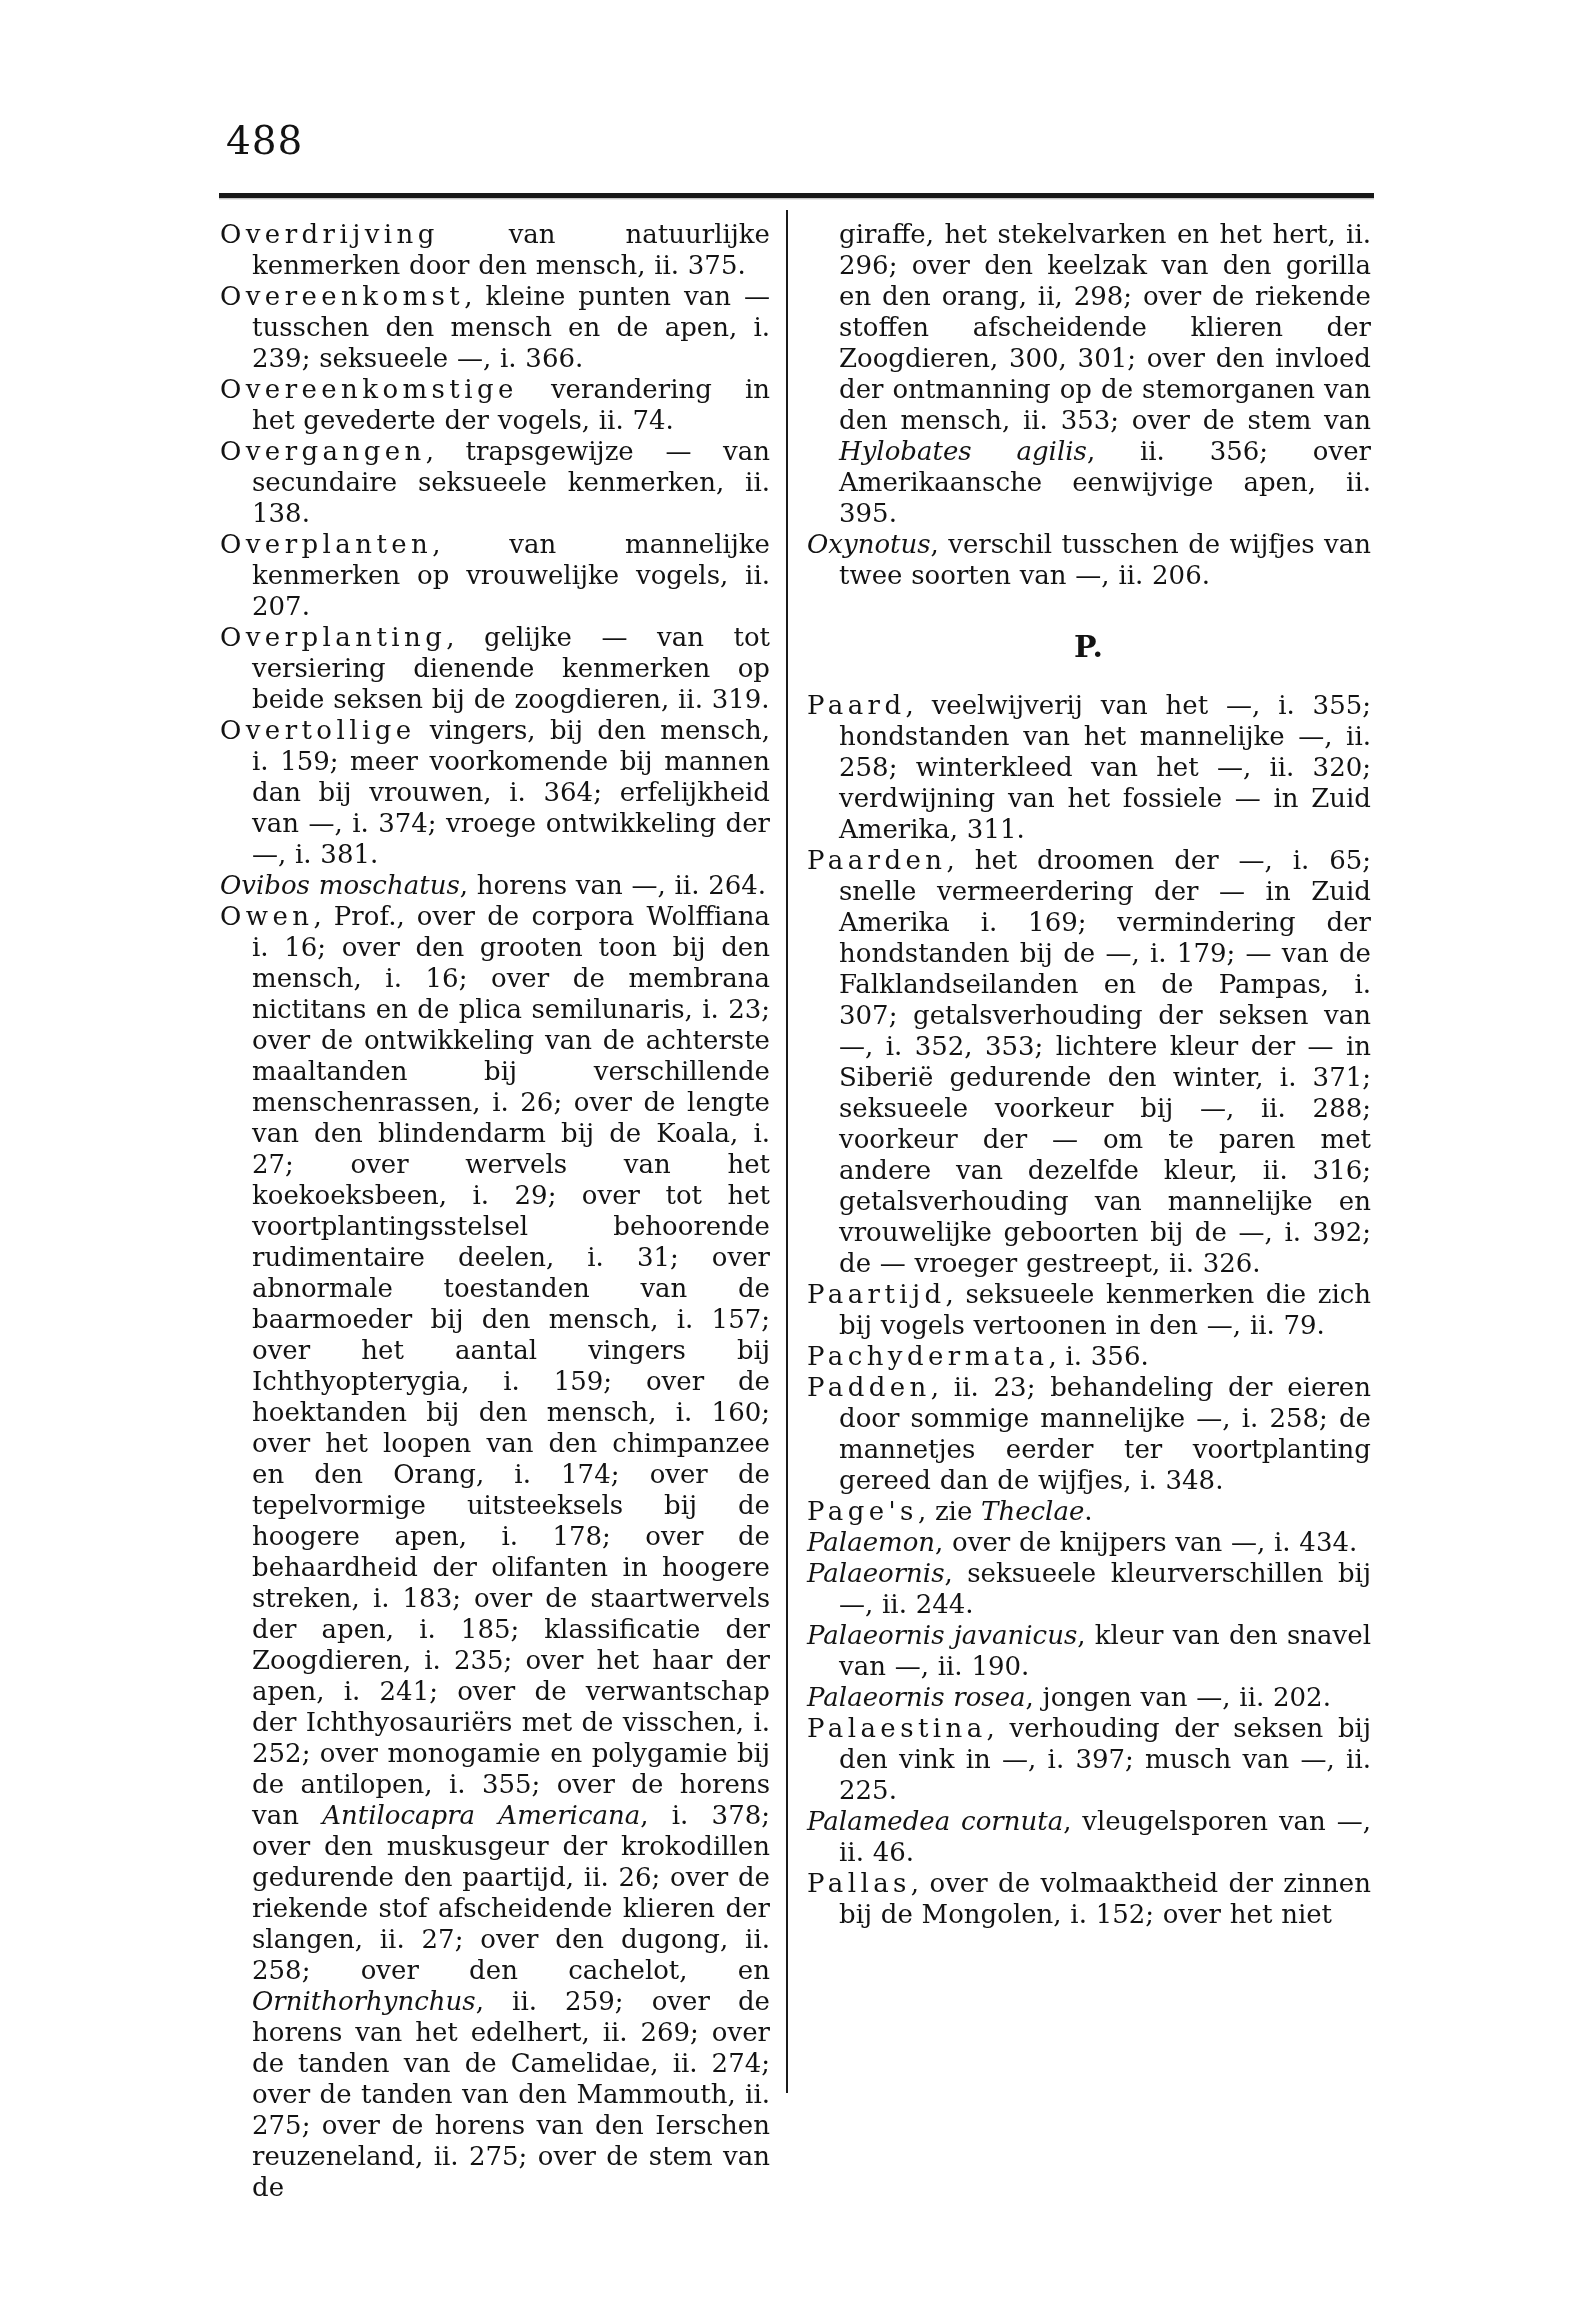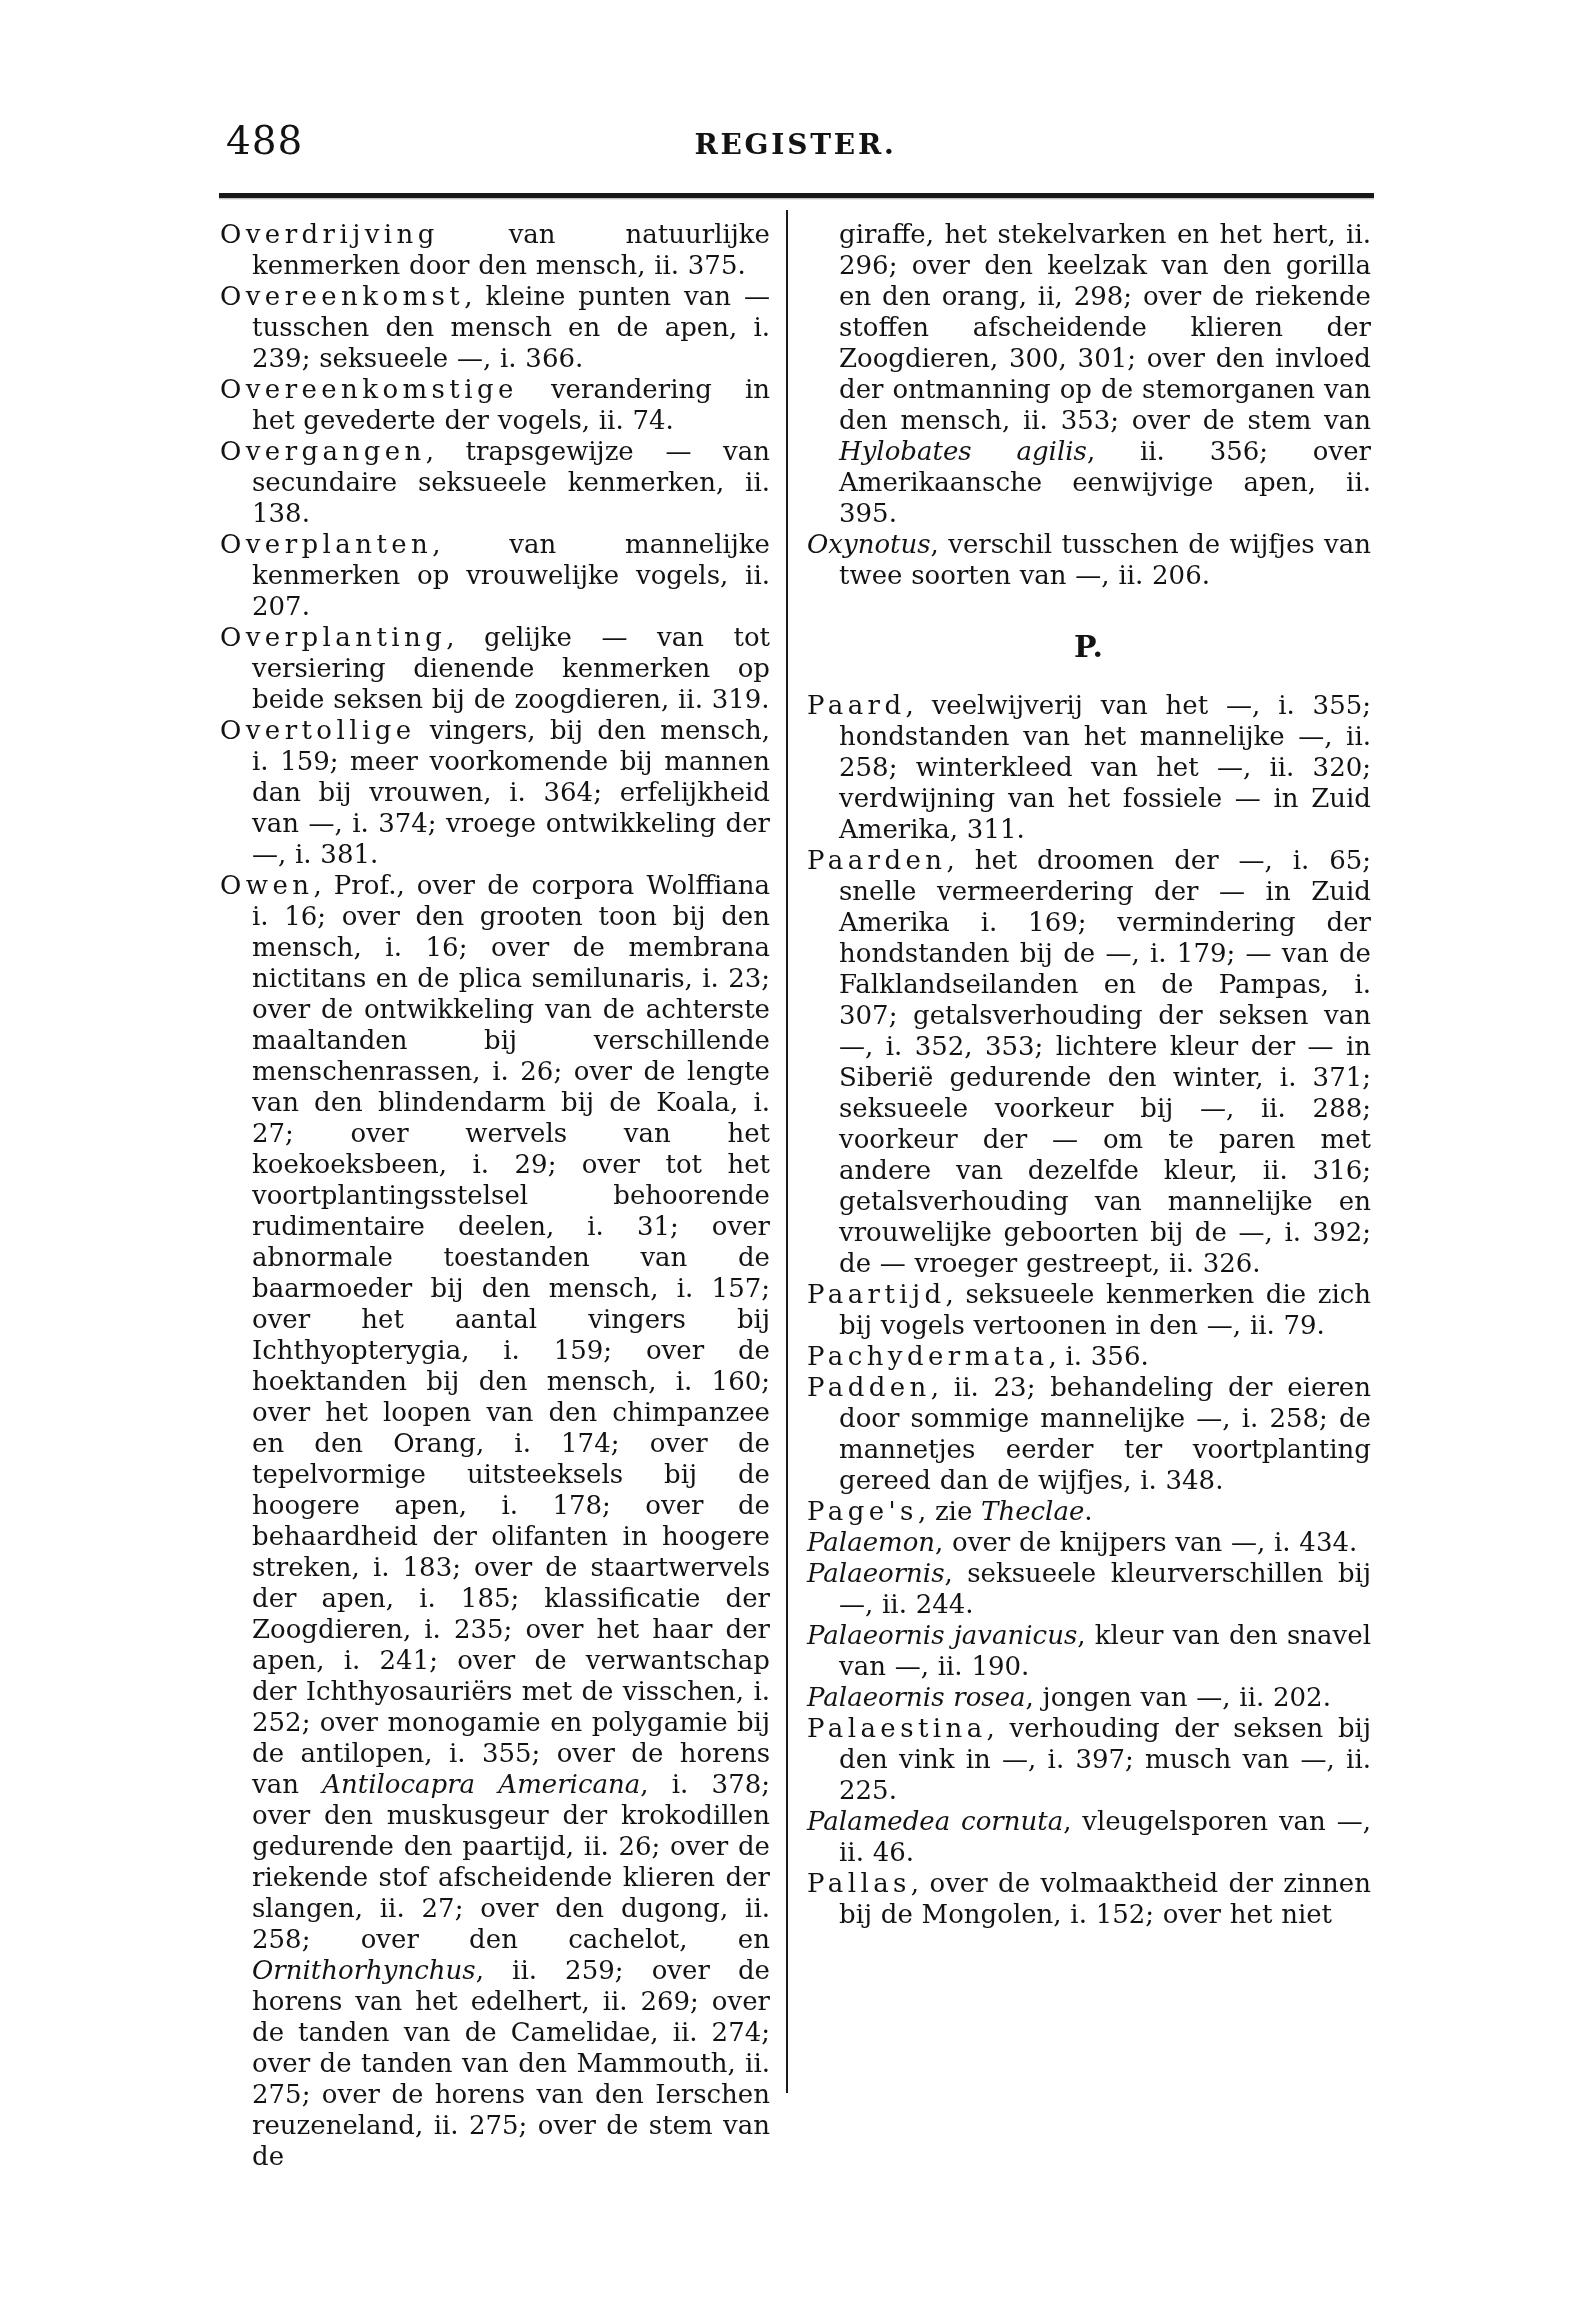--- a/index.html
+++ b/index.html
@@ -81,31 +81,31 @@
     line-height: 1;
     font-weight: bold;
     letter-spacing: 0.9px;
   }
 </style>
 </head>
 <body>
 
 <div class="page">
   <div class="page-number">488</div>
-  <div class="header-title">REGISTER.</div>
   <div class="header-rule"></div>
   <div class="column-divider"></div>
   <div class="col col-left" id="col-left">
       <p class="entry"><span class="seg-spaced">Overdrijving</span><span class="seg-plain"> van natuurlijke kenmerken door den mensch, ii. 375.</span></p>
       <p class="entry"><span class="seg-spaced">Overeenkomst</span><span class="seg-plain">, kleine punten van — tusschen den mensch en de apen, i. 239; seksueele —, i. 366.</span></p>
       <p class="entry"><span class="seg-spaced">Overeenkomstige</span><span class="seg-plain"> verandering in het gevederte der vogels, ii. 74.</span></p>
       <p class="entry"><span class="seg-spaced">Overgangen</span><span class="seg-plain">, trapsgewijze — van secundaire seksueele kenmerken, ii. 138.</span></p>
       <p class="entry"><span class="seg-spaced">Overplanten</span><span class="seg-plain">, van mannelijke kenmerken op vrouwelijke vogels, ii. 207.</span></p>
       <p class="entry"><span class="seg-spaced">Overplanting</span><span class="seg-plain">, gelijke — van tot versiering dienende kenmerken op beide seksen bij de zoogdieren, ii. 319.</span></p>
       <p class="entry"><span class="seg-spaced">Overtollige</span><span class="seg-plain"> vingers, bij den mensch, i. 159; meer voorkomende bij mannen dan bij vrouwen, i. 364; erfelijkheid van —, i. 374; vroege ontwikkeling der —, i. 381.</span></p>
+      <p class="entry"><span class="seg-italic">Ovibos moschatus</span><span class="seg-plain">, horens van —, ii. 264.</span></p>
       <p class="entry"><span class="seg-spaced">Owen</span><span class="seg-plain">, Prof., over de corpora Wolffiana i. 16; over den grooten toon bij den mensch, i. 16; over de membrana nictitans en de plica semilunaris, i. 23; over de ontwikkeling van de achterste maaltanden bij verschillende menschenrassen, i. 26; over de lengte van den blindendarm bij de Koala, i. 27; over wervels van het koekoeksbeen, i. 29; over tot het voortplantingsstelsel behoorende rudimentaire deelen, i. 31; over abnormale toestanden van de baarmoeder bij den mensch, i. 157; over het aantal vingers bij Ichthyopterygia, i. 159; over de hoektanden bij den mensch, i. 160; over het loopen van den chimpanzee en den Orang, i. 174; over de tepelvormige uitsteeksels bij de hoogere apen, i. 178; over de behaardheid der olifanten in hoogere streken, i. 183; over de staartwervels der apen, i. 185; klassificatie der Zoogdieren, i. 235; over het haar der apen, i. 241; over de verwantschap der Ichthyosauriërs met de visschen, i. 252; over monogamie en polygamie bij de antilopen, i. 355; over de horens van </span><span class="seg-italic">Antilocapra Americana</span><span class="seg-plain">, i. 378; over den muskusgeur der krokodillen gedurende den paartijd, ii. 26; over de riekende stof afscheidende klieren der slangen, ii. 27; over den dugong, ii. 258; over den cachelot, en </span><span class="seg-italic">Ornithorhynchus</span><span class="seg-plain">, ii. 259; over de horens van het edelhert, ii. 269; over de tanden van de Camelidae, ii. 274; over de tanden van den Mammouth, ii. 275; over de horens van den Ierschen reuzeneland, ii. 275; over de stem van de</span></p>
     </div>
   <div class="col col-right" id="col-right">
       <p class="entry continuation"><span class="seg-plain">giraffe, het stekelvarken en het hert, ii. 296; over den keelzak van den gorilla en den orang, ii, 298; over de riekende stoffen afscheidende klieren der Zoogdieren, 300, 301; over den invloed der ontmanning op de stemorganen van den mensch, ii. 353; over de stem van </span><span class="seg-italic">Hylobates agilis</span><span class="seg-plain">, ii. 356; over Amerikaansche eenwijvige apen, ii. 395.</span></p>
       <p class="entry"><span class="seg-italic">Oxynotus</span><span class="seg-plain">, verschil tusschen de wijfjes van twee soorten van —, ii. 206.</span></p>
       <h2 class="section-heading"><span class="seg-plain">P.</span></h2>
       <p class="entry"><span class="seg-spaced">Paard</span><span class="seg-plain">, veelwijverij van het —, i. 355; hondstanden van het mannelijke —, ii. 258; winterkleed van het —, ii. 320; verdwijning van het fossiele — in Zuid Amerika, 311.</span></p>
       <p class="entry"><span class="seg-spaced">Paarden</span><span class="seg-plain">, het droomen der —, i. 65; snelle vermeerdering der — in Zuid Amerika i. 169; vermindering der hondstanden bij de —, i. 179; — van de Falklandseilanden en de Pampas, i. 307; getalsverhouding der seksen van —, i. 352, 353; lichtere kleur der — in Siberië gedurende den winter, i. 371; seksueele voorkeur bij —, ii. 288; voorkeur der — om te paren met andere van dezelfde kleur, ii. 316; getalsverhouding van mannelijke en vrouwelijke geboorten bij de —, i. 392; de — vroeger gestreept, ii. 326.</span></p>
       <p class="entry"><span class="seg-spaced">Paartijd</span><span class="seg-plain">, seksueele kenmerken die zich bij vogels vertoonen in den —, ii. 79.</span></p>
       <p class="entry"><span class="seg-spaced">Pachydermata</span><span class="seg-plain">, i. 356.</span></p>

